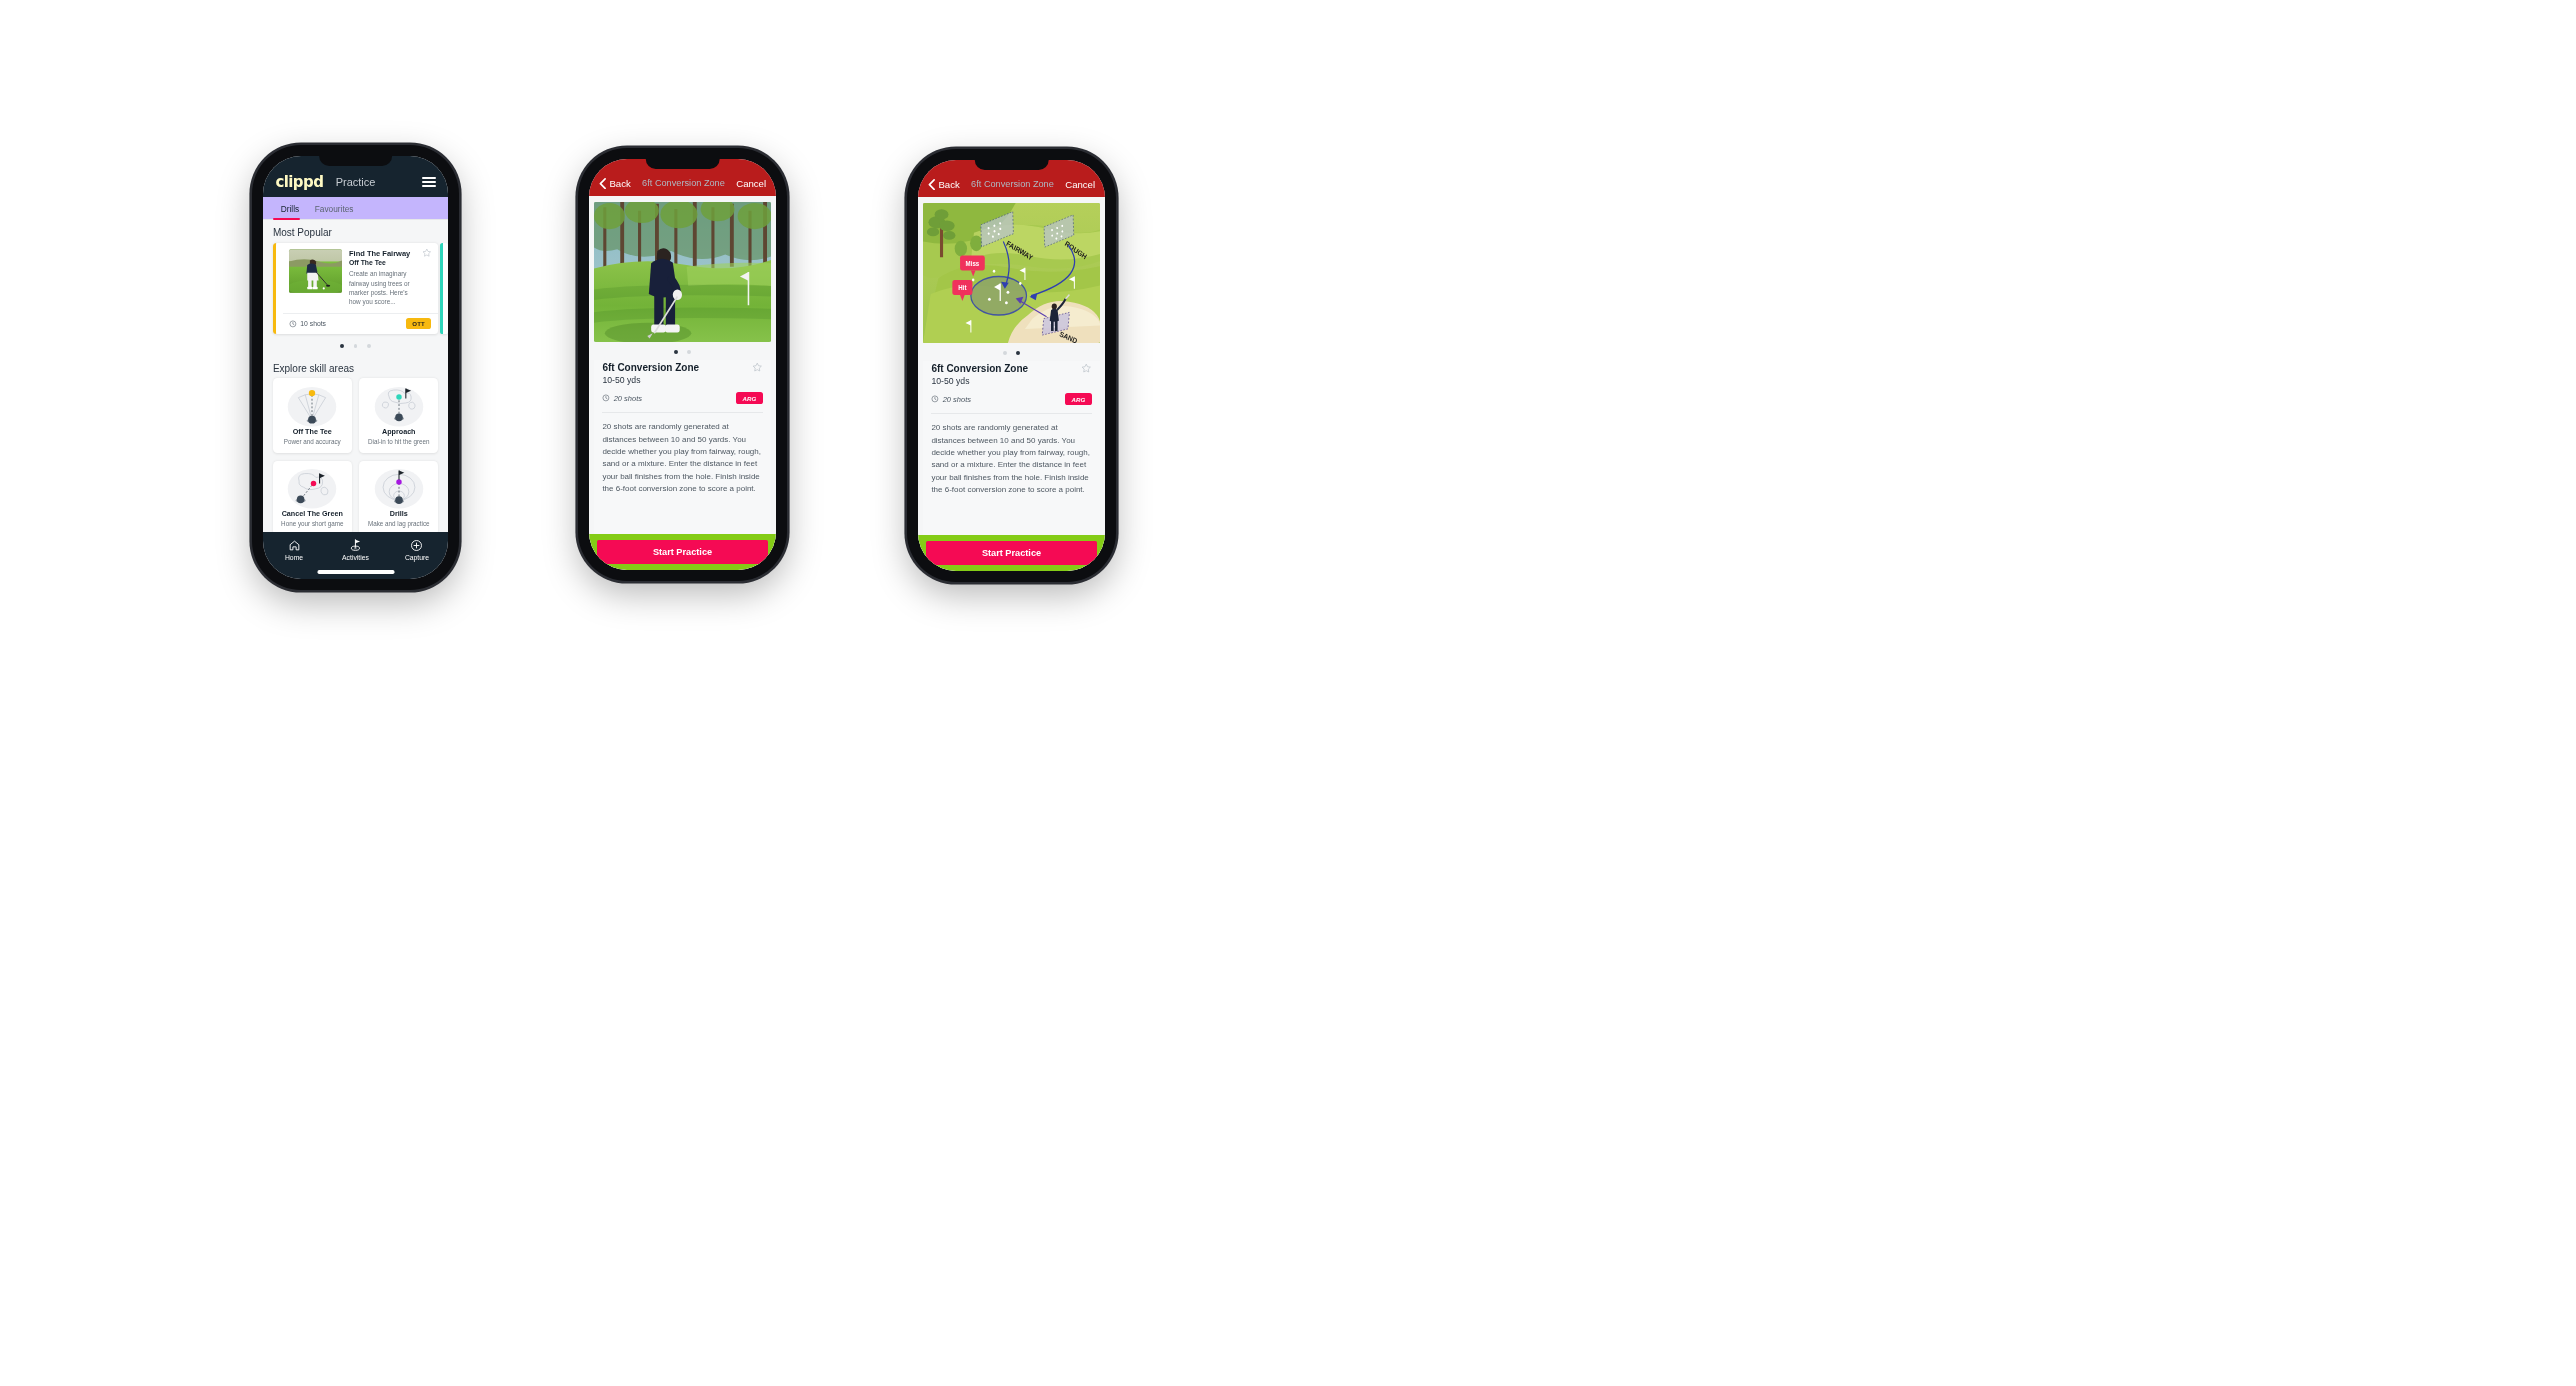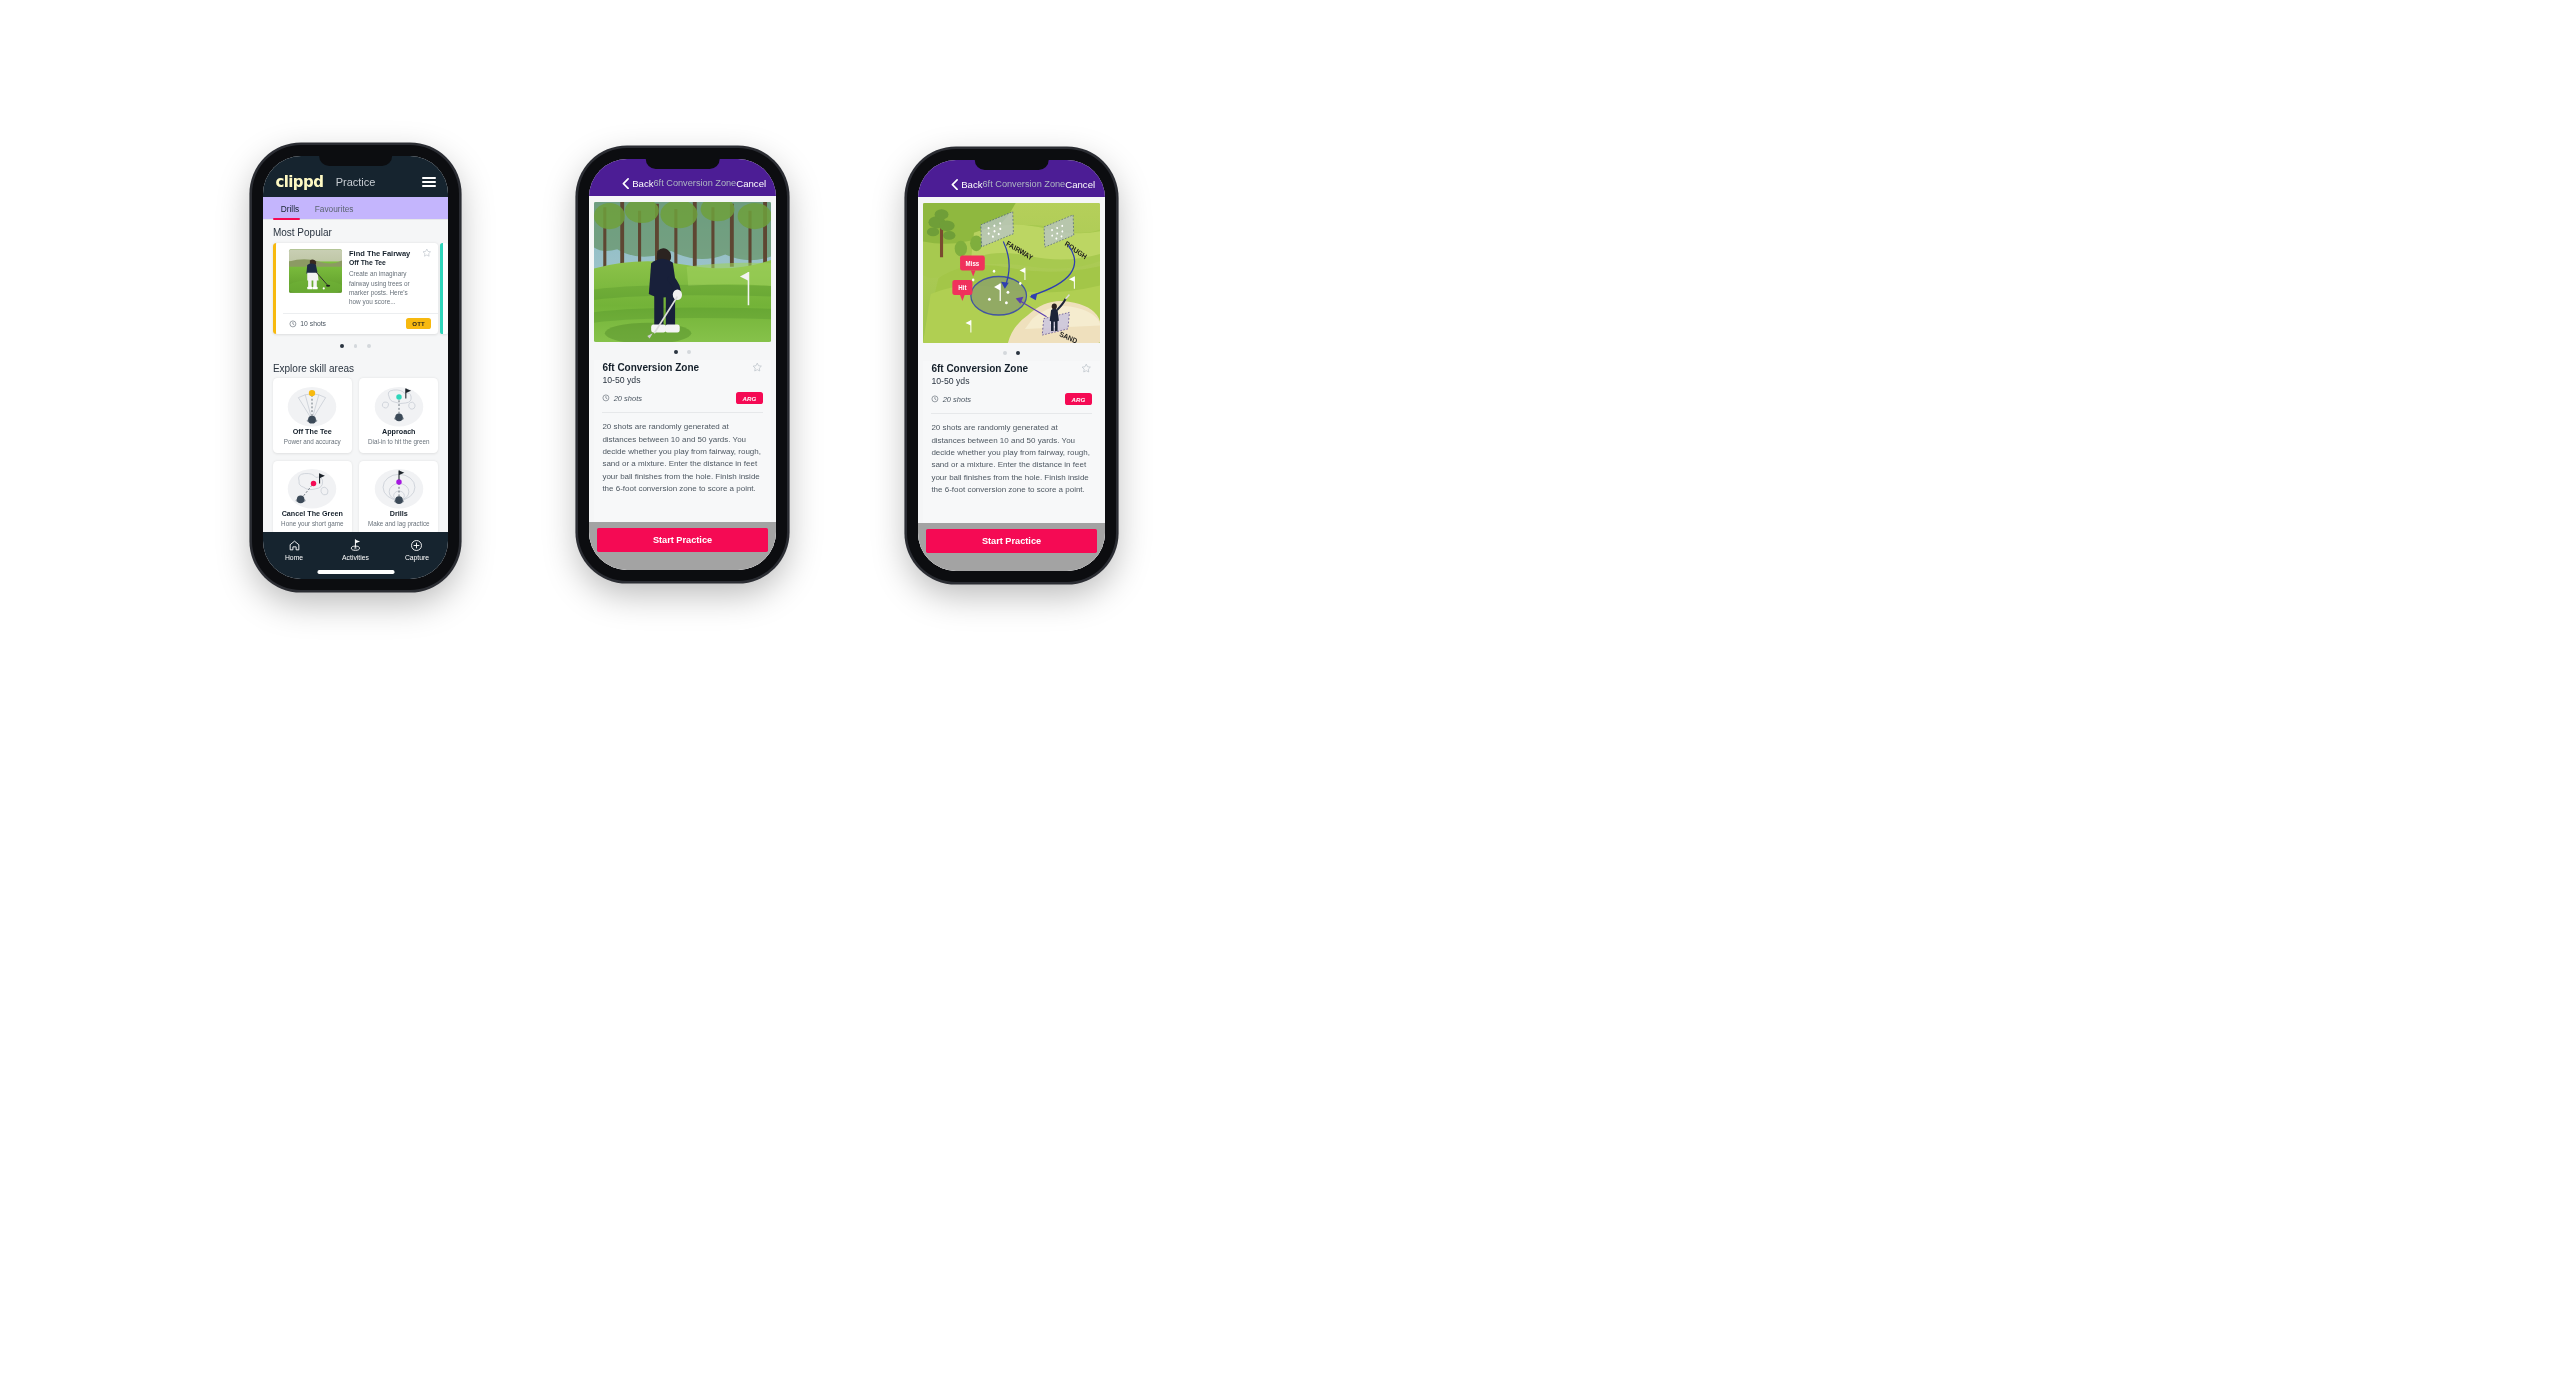--- a/index.html
+++ b/index.html
@@ -246,25 +246,25 @@
     height: 3.1px;
     border-radius: 1.7px;
     background: #ffffff;
   }
 
   
   #phone2 { left: 578px; top: 148px; width: 209px; height: 433px; }
   #phone3 { left: 907px; top: 149px; width: 209px; height: 433px; }
 
   .nav-detail {
-    background: #4c1d95;
+    background: #b91c1c;
     height: 37px;
     display: flex;
     align-items: center;
-    justify-content: flex-end;
+    justify-content: space-between;
     padding: 11.3px 9.6px 0 9.6px;
     box-sizing: border-box;
     flex: 0 0 auto;
   }
   .nav-back { display: flex; align-items: center; gap: 3.5px; color: #ffffff; font-size: 9.6px; cursor: pointer; }
   .nav-detail-title { color: #aeb8c2; font-size: 9.2px; }
   .nav-cancel { color: #ffffff; font-size: 9.6px; cursor: pointer; }
 
   .detail-body {
     flex: 1 1 auto;
@@ -295,21 +295,21 @@
     margin-top: 7px; padding-bottom: 7.8px;
     border-bottom: 0.9px solid #e6e8ea;
     font-style: italic;
   }
   .detail-desc {
     font-size: 8px;
     color: #4e5862;
     line-height: 1.55;
     padding-top: 8.7px;
   }
-  .cta-wrap { background: #a3a3a3; padding: 6.1px 7.8px 0 7.8px; flex: 0 0 auto; height: 48px; box-sizing: border-box; position: relative; }
+  .cta-wrap { background: #84cc16; padding: 6.1px 7.8px 0 7.8px; flex: 0 0 auto; height: 36px; box-sizing: border-box; position: relative; }
   .cta {
     display: block;
     width: 100%;
     background: #f50a54;
     color: #ffffff;
     font-size: 9.2px;
     font-weight: bold;
     text-align: center;
     padding: 7px 0;
     border: 0;

